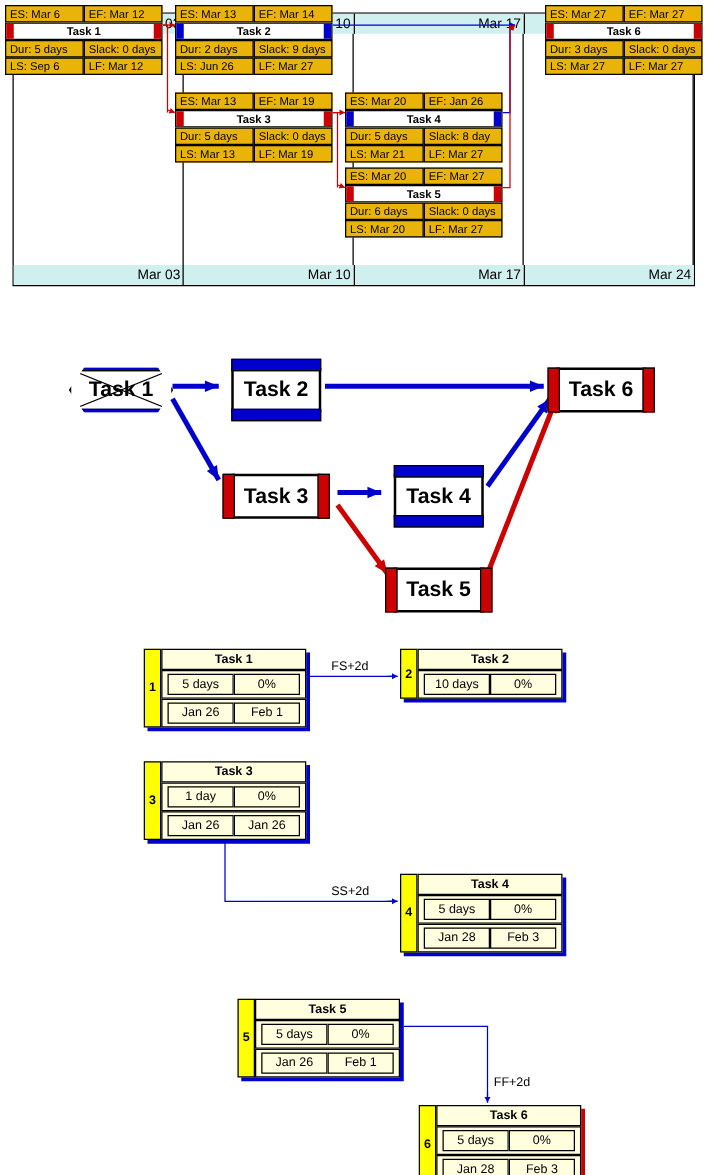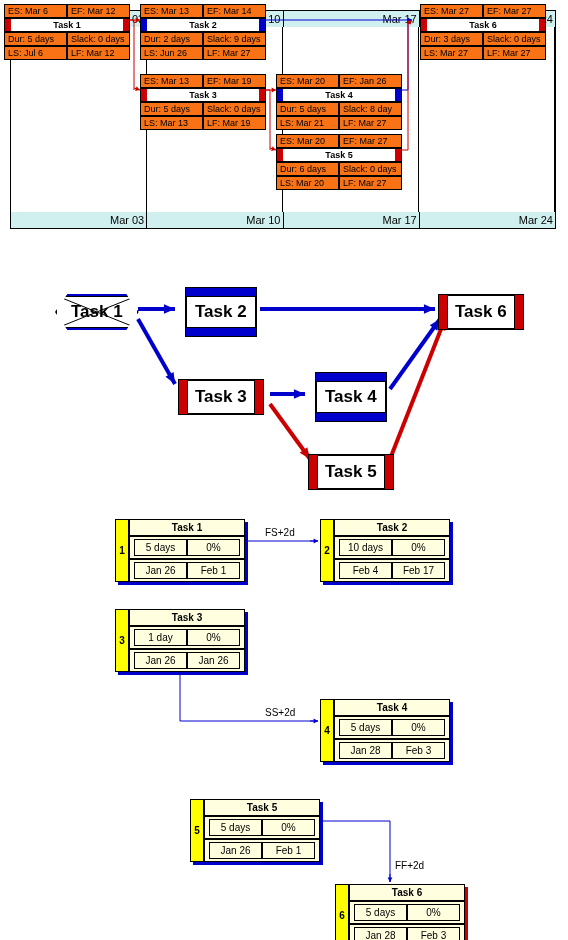--- a/index.html
+++ b/index.html
@@ -3,21 +3,21 @@
 <meta charset="utf-8">
 <style>
 body{font-family:Arial,sans-serif;font-size:10px;margin:0;padding:10px;background:#fff}
 .timeline{border:1px solid #000;width:544px;margin-bottom:30px}
 .timeline-header{display:flex;background:#d0f0f0}
 .timeline-header div{flex:1;text-align:right;font-weight:normal;border-right:1px solid #000;padding:2px;font-size:11px}
 .timeline-header div:last-child{border-right:none}
 .timeline-body{display:flex;height:185px}
 .timeline-col{flex:1;border-right:1px solid #000;position:relative}
 .timeline-col:last-child{border-right:none}
-.task-box{position:absolute;background:#f97316;font-size:9px;width:126px}
+.task-box{position:absolute;background:#eab308;font-size:9px;width:126px}
 .task-row{display:flex}
 .task-row div{border:1px solid #000;padding:1px 3px;flex:1;white-space:nowrap;overflow:hidden}
 .task-name{background:#fff;border:1px solid #000;padding:1px 2px;text-align:center;font-weight:bold;position:relative}
 .task-name::before,.task-name::after{content:'';position:absolute;top:0;bottom:0;width:6px;background:#c00}
 .task-name::before{left:0}
 .task-name::after{right:0}
 .task-name.slack::before,.task-name.slack::after{background:#0000cc}
 .network{width:544px;height:240px;position:relative;margin-bottom:20px}
 .node{position:absolute;border:2px solid #000;background:#fff;padding:6px 8px;font-size:17px;font-weight:bold}
 .node .bar-top,.node .bar-bot{position:absolute;left:-2px;right:-2px;height:8px}
@@ -79,21 +79,21 @@
         <div class="task-row">
           <div>ES: Mar 6</div>
           <div>EF: Mar 12</div>
         </div>
         <div class="task-name">Task 1</div>
         <div class="task-row">
           <div>Dur: 5 days</div>
           <div>Slack: 0 days</div>
         </div>
         <div class="task-row">
-          <div>LS: Jul 6</div>
+          <div>LS: Sep 6</div>
           <div>LF: Mar 12</div>
         </div>
       </div>
       <div class="task-box" style="left: 140px; top: 4px;">
         <div class="task-row">
           <div>ES: Mar 13</div>
           <div>EF: Mar 14</div>
         </div>
         <div class="task-name slack">Task 2</div>
         <div class="task-row">
@@ -143,21 +143,21 @@
         <div class="task-name">Task 5</div>
         <div class="task-row">
           <div>Dur: 6 days</div>
           <div>Slack: 0 days</div>
         </div>
         <div class="task-row">
           <div>LS: Mar 20</div>
           <div>LF: Mar 27</div>
         </div>
       </div>
-      <div class="task-box" style="left: 420px; top: 4px;">
+      <div class="task-box" style="left: 436px; top: 4px;">
         <div class="task-row">
           <div>ES: Mar 27</div>
           <div>EF: Mar 27</div>
         </div>
         <div class="task-name">Task 6</div>
         <div class="task-row">
           <div>Dur: 3 days</div>
           <div>Slack: 0 days</div>
         </div>
         <div class="task-row">
@@ -239,24 +239,20 @@
       </div>
       <div class="detail-box" style="position: absolute; left: 310px; top: 0px;">
         <div class="detail-shadow"></div>
         <div class="detail-id">2</div>
         <div class="detail-grid">
           <div class="detail-name">Task 2</div>
           <div class="detail-row">
             <div>10 days</div>
             <div>0%</div>
           </div>
-          <div class="detail-row">
-            <div>Feb 4</div>
-            <div>Feb 17</div>
-          </div>
         </div>
       </div>
       <div class="detail-box" style="position: absolute; left: 105px; top: 90px;">
         <div class="detail-shadow"></div>
         <div class="detail-id">3</div>
         <div class="detail-grid">
           <div class="detail-name">Task 3</div>
           <div class="detail-row">
             <div>1 day</div>
             <div>0%</div>

